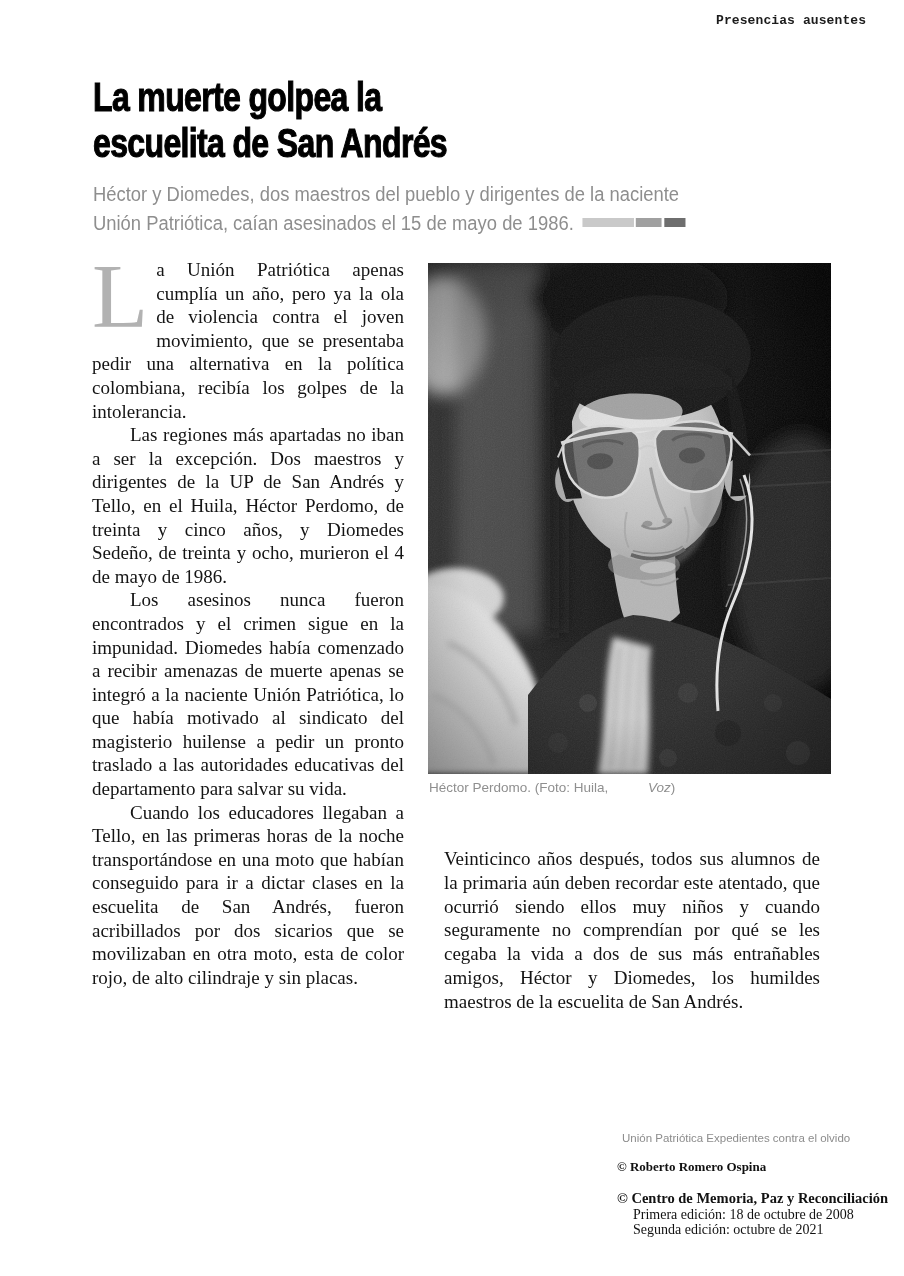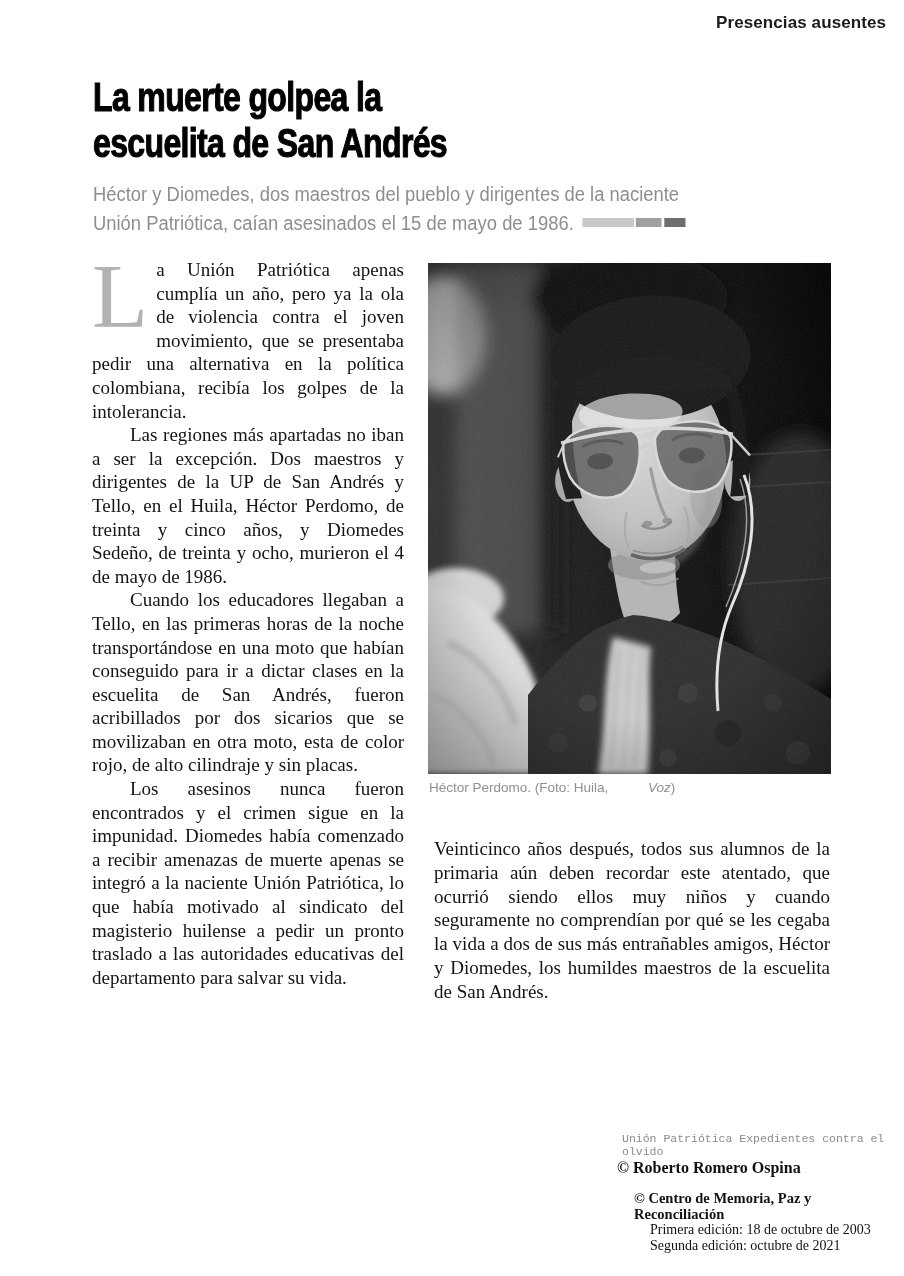--- a/index.html
+++ b/index.html
@@ -9,22 +9,22 @@
     height: 1276px;
     background: #ffffff;
     overflow: hidden;
     font-family: "Liberation Serif", serif;
   }
 
   .running-header {
     position: absolute;
     top: 13px;
     left: 716px;
-    font-family: Liberation Sans, sans-serif;
-    font-size: 17px;
+    font-family: Liberation Mono, monospace;
+    font-size: 13px;
     font-weight: bold;
     color: #1c1c1c;
     letter-spacing: 0.1px;
   }
 
   .title {
     position: absolute;
     top: 74px;
     left: 93px;
     margin: 0;
@@ -105,46 +105,45 @@
   .col-right-text {
     position: absolute;
     left: 428px;
     top: 831px;
     width: 408px;
     font-size: 19px;
     line-height: 23.8px;
     text-align: justify;
     color: #141414;
   }
-  .col-right-text p { margin: 6px; }
+  .col-right-text p { margin: 16px; }
 
   .footer-series {
     position: absolute;
     left: 622px;
     top: 1132px;
-    font-family: Liberation Mono, monospace;
+    font-family: Liberation Sans, sans-serif;
     font-size: 11.5px;
     color: #8c8c8c;
   }
   .footer-copyright-author {
     position: absolute;
     left: 617px;
     top: 1159px;
-    font-size: 16px;
+    font-size: 13px;
     font-weight: bold;
     color: #111;
   }
   .footer-copyright-center {
     position: absolute;
     left: 617px;
     top: 1191px;
     font-size: 14px;
     line-height: 15.5px;
     color: #111;
-    margin-left: 17px;
   }
   .footer-copyright-center .bold-line { font-size: 14.5px; font-weight: bold; }
   .footer-copyright-center .edition-line { padding-left: 16px; }
 </style>
 </head>
 <body>
 
 <div class="page">
 
   <div class="running-header">Presencias ausentes</div>
@@ -157,22 +156,22 @@
   <div class="subtitle">
     <div>Héctor y Diomedes, dos maestros del pueblo y dirigentes de la naciente</div>
     <div>
       <span>Unión Patriótica, caían asesinados el 15 de mayo de 1986.</span><span class="bar bar-light"></span><span class="bar bar-medium"></span><span class="bar bar-dark"></span>
     </div>
   </div>
 
   <div class="col-left">
     <p class="first"><span class="dropcap">L</span><span>a Unión Patriótica apenas cumplía un año, pero ya la ola de violencia contra el joven movimiento, que se presentaba pedir una alternativa en la política colombiana, recibía los golpes de la intolerancia.</span></p>
     <p>Las regiones más apartadas no iban a ser la excepción. Dos maestros y dirigentes de la UP de San Andrés y Tello, en el Huila, Héctor Perdomo, de treinta y cinco años, y Diomedes Sedeño, de treinta y ocho, murieron el 4 de mayo de 1986.</p>
+    <p>Los asesinos nunca fueron encontrados y el crimen sigue en la impunidad. Diomedes había comenzado a recibir amenazas de muerte apenas se integró a la naciente Unión Patriótica, lo que había motivado al sindicato del magisterio huilense a pedir un pronto traslado a las autoridades educativas del departamento para salvar su vida.</p>
     <p>Cuando los educadores llegaban a Tello, en las primeras horas de la noche transportándose en una moto que habían conseguido para ir a dictar clases en la escuelita de San Andrés, fueron acribillados por dos sicarios que se movilizaban en otra moto, esta de color rojo, de alto cilindraje y sin placas.</p>
-    <p>Los asesinos nunca fueron encontrados y el crimen sigue en la impunidad. Diomedes había comenzado a recibir amenazas de muerte apenas se integró a la naciente Unión Patriótica, lo que había motivado al sindicato del magisterio huilense a pedir un pronto traslado a las autoridades educativas del departamento para salvar su vida.</p>
   </div>
 
   <div class="photo">
     <svg width="403" height="511" viewBox="0 0 403 511" xmlns="http://www.w3.org/2000/svg">
       <defs>
         <linearGradient id="bgG" x1="0" y1="0" x2="1" y2="0">
           <stop offset="0" stop-color="#343434"></stop>
           <stop offset="0.45" stop-color="#181818"></stop>
           <stop offset="1" stop-color="#030303"></stop>
         </linearGradient>
@@ -316,17 +315,17 @@
   <div class="col-right-text">
     <p>Veinticinco años después, todos sus alumnos de la primaria aún deben recordar este atentado, que ocurrió siendo ellos muy niños y cuando seguramente no comprendían por qué se les cegaba la vida a dos de sus más entrañables amigos, Héctor y Diomedes, los humildes maestros de la escuelita de San Andrés.</p>
   </div>
 
   <div class="footer-series">Unión Patriótica Expedientes contra el olvido</div>
 
   <div class="footer-copyright-author">© Roberto Romero Ospina</div>
 
   <div class="footer-copyright-center">
     <div class="bold-line">© Centro de Memoria, Paz y Reconciliación</div>
-    <div class="edition-line">Primera edición: 18 de octubre de 2003</div>
+    <div class="edition-line">Primera edición: 18 de octubre de 2008</div>
     <div class="edition-line">Segunda edición: octubre de 2021</div>
   </div>
 
 </div>
 
 </body></html>

